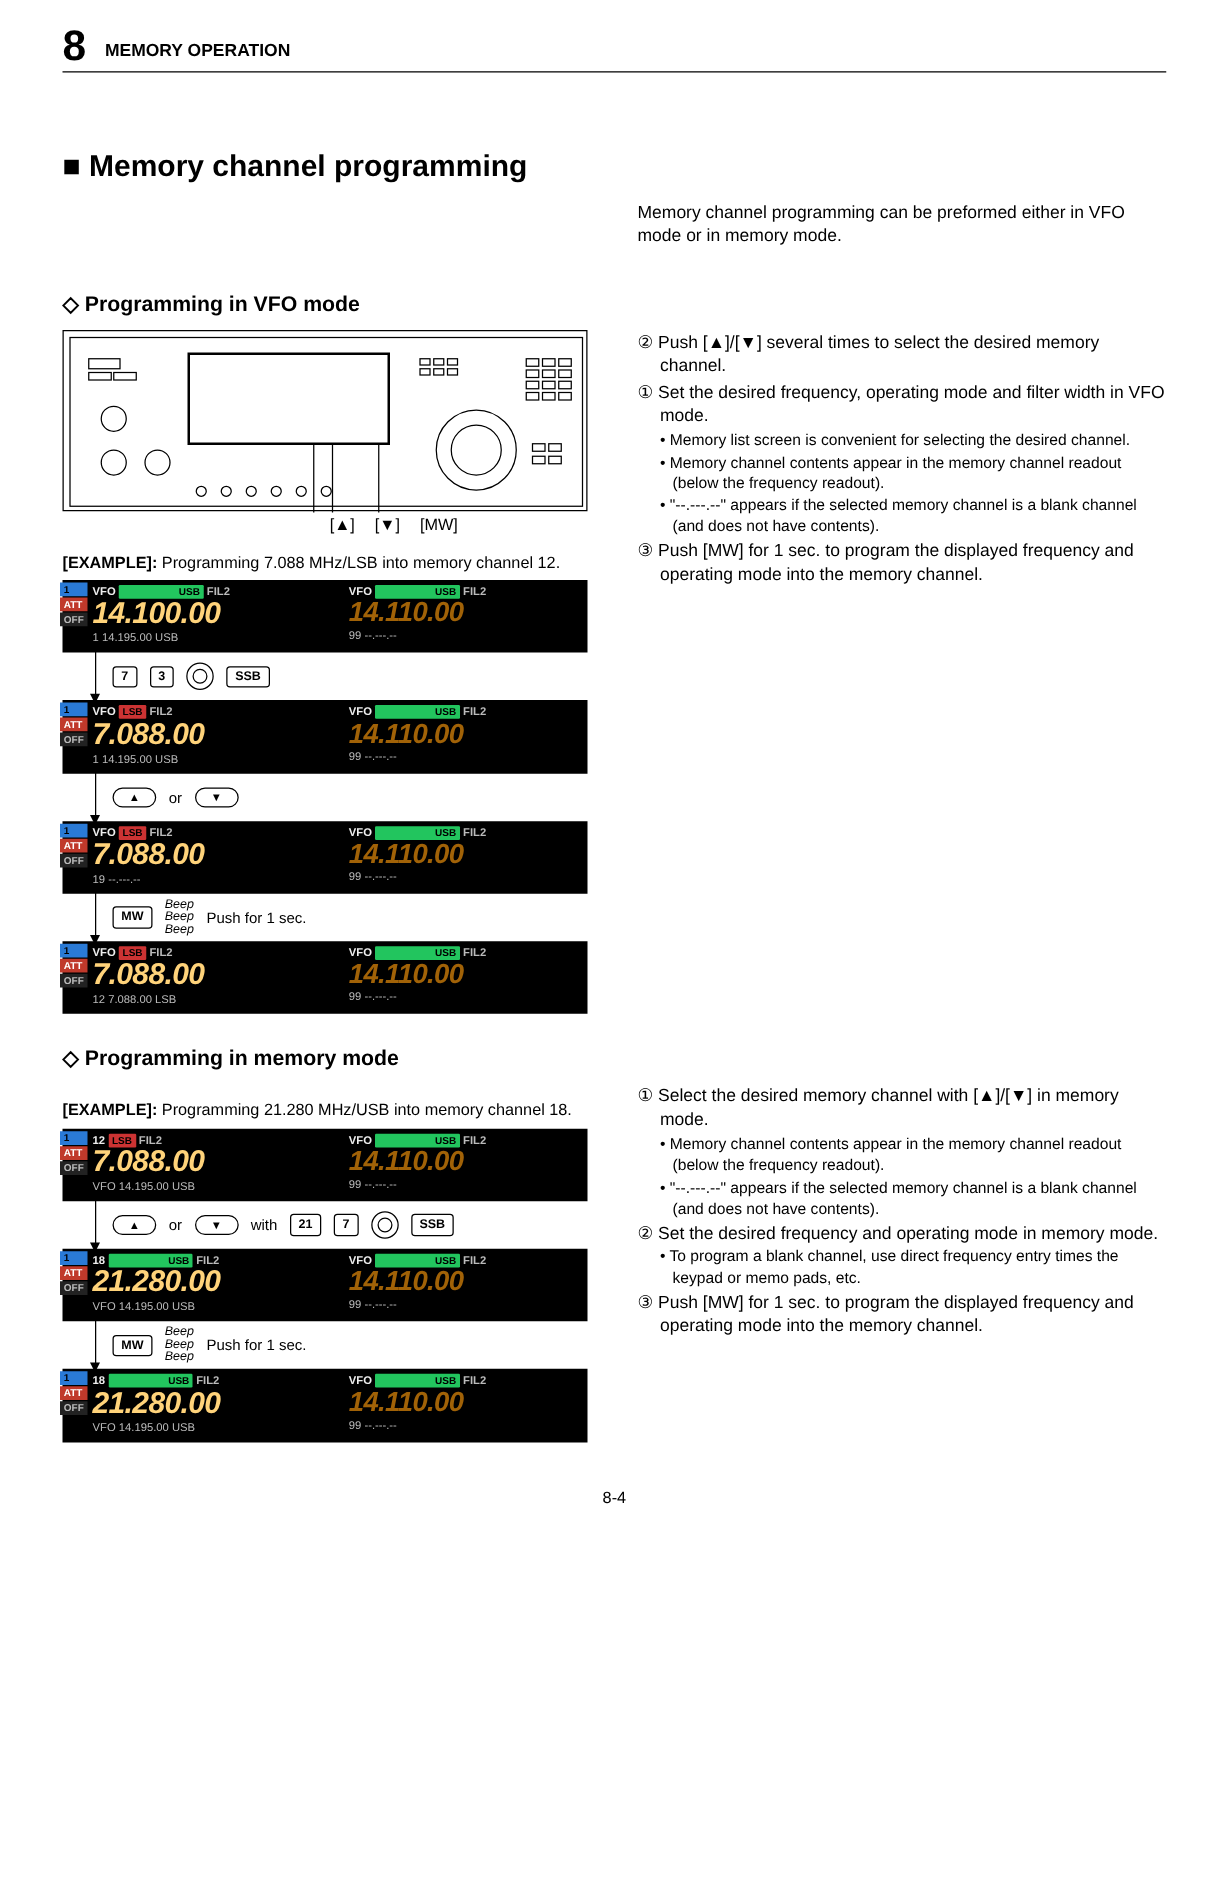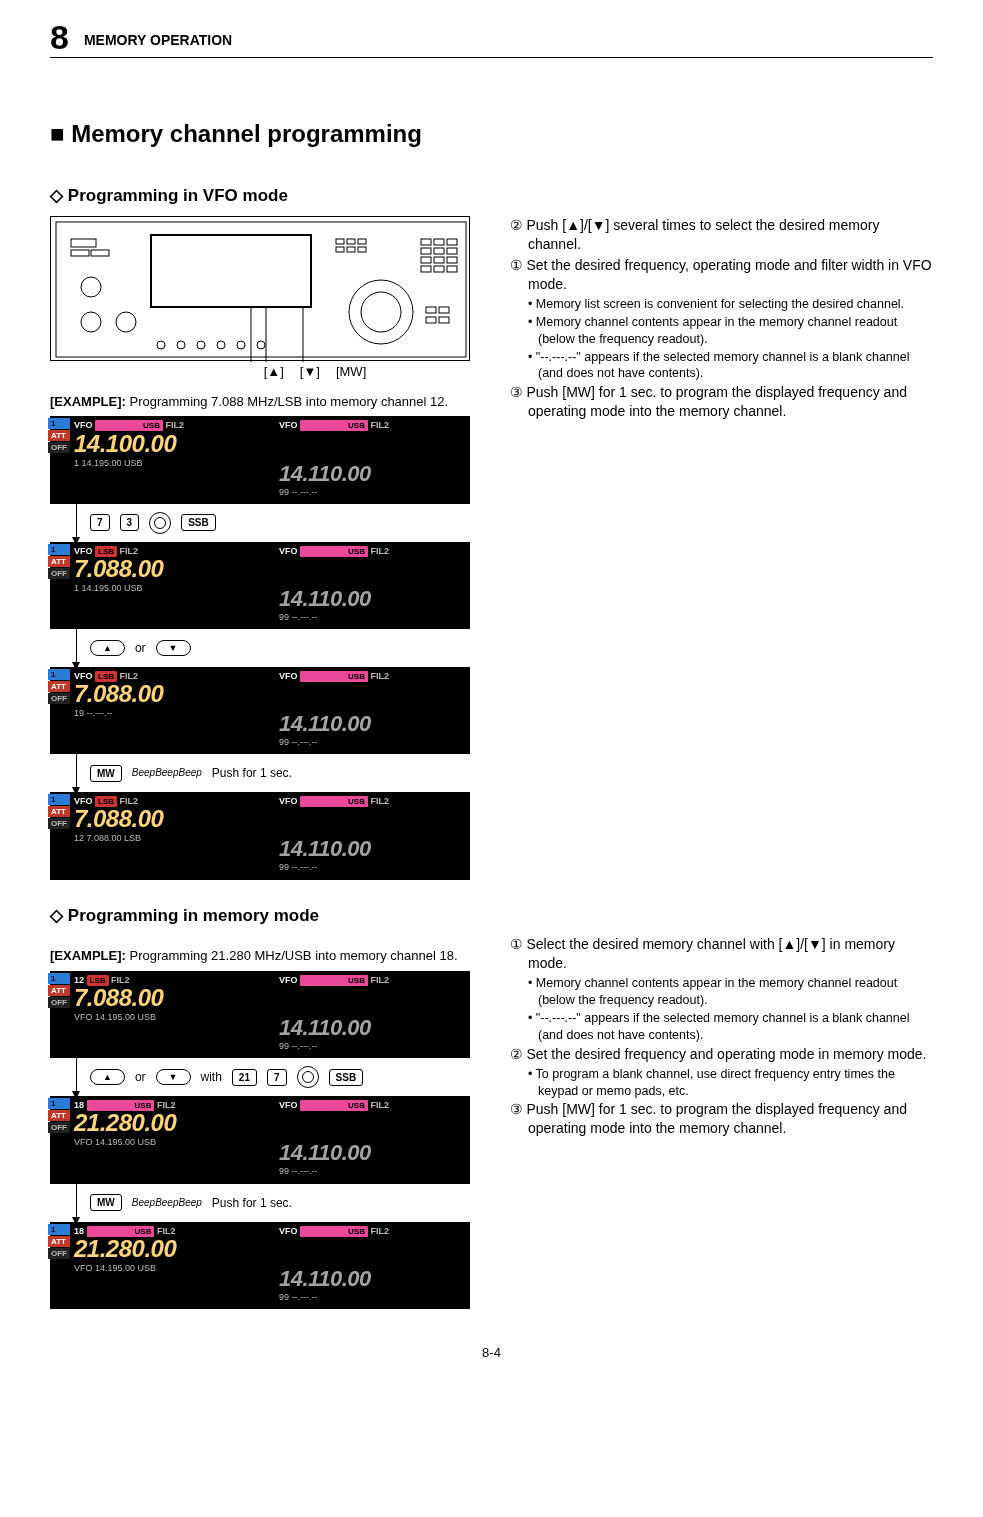--- a/index.html
+++ b/index.html
@@ -94,32 +94,32 @@
   .strip .modes .vfo { color:#eee; }
   .strip .modes .pill {
     background: #c33;
     color:#000;
     padding: 0 3px;
     border-radius: 1px;
     font-size: 8px;
     display: inline-block;
     line-height: 11px;
   }
-  .strip .modes .pill.blue { background:#ec4899; color:#000;padding-left:48px;}
+  .strip .modes .pill.blue { background:#22c55e; color:#000;padding-left:48px;}
   .strip .modes .fil { color:#bbb; }
   .freq-big {
     font-family: "Arial Black", Arial, sans-serif;
     font-weight: 900;
     font-style: italic;
     font-size: 24px;
     color:#ffd37a;
     line-height: 1;
     letter-spacing: -0.5px;
   }
-  .freq-big.sub { color:#a3a3a3; font-size: 22px; margin-top: 31px; }
+  .freq-big.sub { color:#a16207; font-size: 22px; }
   .memline {
     color:#bbb;
     font-size: 9px;
     margin-top: 1px;
   }
   .strip .left-badges {
     position: absolute;
     left: -2px; top: 2px;
     display: flex;
     flex-direction: column;
@@ -182,20 +182,21 @@
   }
   .knob::after{
     content:"";
     position:absolute;
     inset: 4px;
     border:1px solid #000;
     border-radius:50%;
   }
   .beep-stack {
     display: flex;
+    flex-direction: column;
     font-size: 10px;
     font-style: italic;
     line-height: 1;
     gap: 0;
   }
 
   
   .body-text p, .body-text li { font-size: 14px; }
   .body-text .step {
     text-indent: -18px;
@@ -233,20 +234,23 @@
 
 <div class="header">
   <div class="chap">8</div>
   <div class="chap-title">MEMORY OPERATION</div>
 </div>
 
 <h1 class="main">■ Memory channel programming</h1>
 
 <div class="two-col">
   <div class="left"></div>
+  <div class="right">
+    <p class="intro">Memory channel programming can be preformed either in VFO mode or in memory mode.</p>
+  </div>
 </div>
 
 <h2 class="sub">◇ Programming in VFO mode</h2>
 
 <div class="two-col">
   <div class="left">
 
     <div class="radio-diagram">
       <svg viewBox="0 0 420 145" width="420" height="145">
         <rect x="5" y="5" width="410" height="135" fill="none" stroke="#000"></rect>

